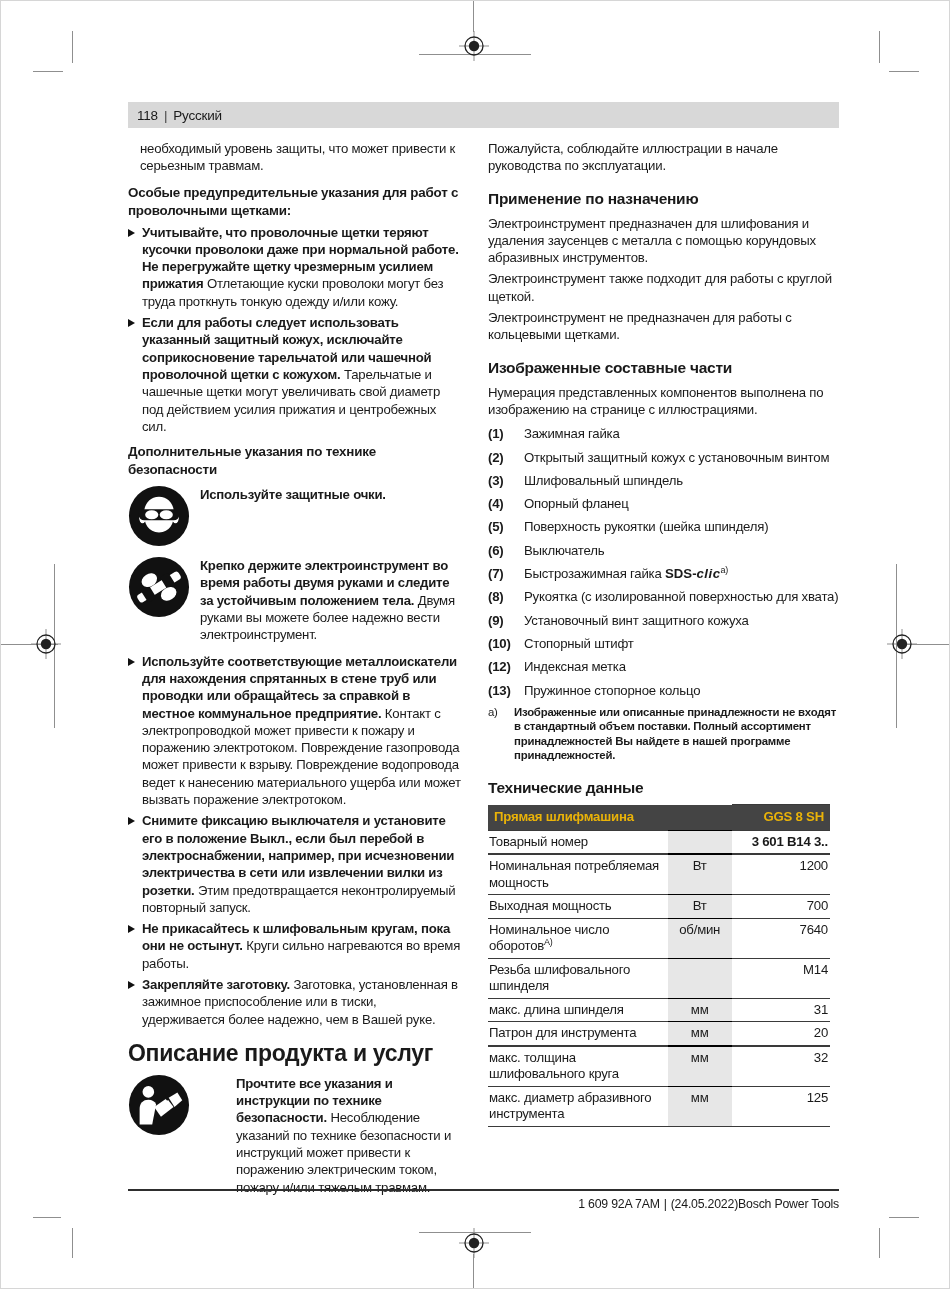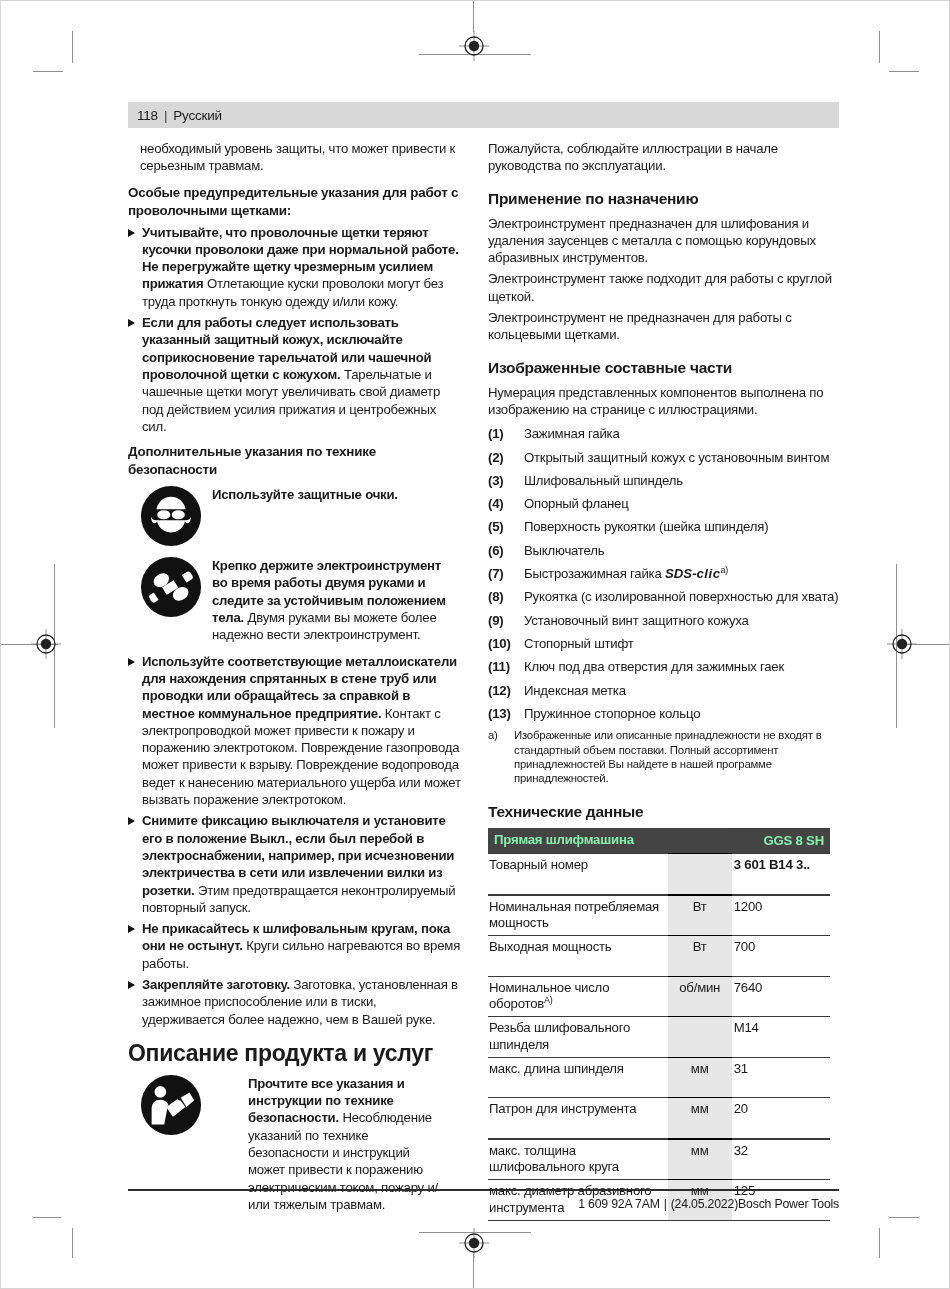--- a/index.html
+++ b/index.html
@@ -24,42 +24,42 @@
   .runin{font-size:13.4px;font-weight:bold;margin:9px 0 4px;line-height:18px;}
   h1{font-size:23px;margin:13px 0 9px;letter-spacing:-0.3px;line-height:24px;}
   h2{font-size:15.5px;margin:14px 0 7px;letter-spacing:-0.25px;line-height:19px;}
   
   .bullet{display:flex;margin:0 0 4px;}
   .bullet .marker{flex:0 0 14px;}
   .bullet .marker::before{content:"";display:block;margin-top:5px;width:0;height:0;
       border-left:7px solid #111;border-top:4.5px solid transparent;border-bottom:4.5px solid transparent;}
   .bullet .btext{flex:1;}
   
-  .notice{display:flex;margin:6px 12px 9px;}
+  .notice{display:flex;margin:6px 0 9px;}
   .notice .picto{flex:0 0 62px;margin-right:10px;}
   .notice .ntext{flex:1;padding-top:1px;}
   
   .item{display:flex;margin:0 0 6px;}
   .item .num{flex:0 0 36px;font-weight:bold;}
   .item .itext{flex:1;}
   sup{font-size:9px;vertical-align:super;line-height:0;}
-  .sds b{letter-spacing:0;font-style:italic;}
+  .sds b{letter-spacing:0;}
   .sds i{font-weight:bold;letter-spacing:0.5px;}
   .footnote{display:flex;font-size:11.4px;line-height:14.4px;margin-top:3px;}
   .footnote .fl{flex:0 0 26px;}
-  .footnote .ftext{flex:1;font-weight:normal;}
+  .footnote .ftext{flex:1;font-weight:bold;}
   
   table.tech{width:342px;border-collapse:collapse;margin-top:6px;font-size:13.2px;
              line-height:16.5px;letter-spacing:-0.22px;}
   table.tech th,table.tech td{vertical-align:top;}
-  tr.thead td{background:#444;color:#86efac;font-weight:bold;padding:4px 6px;}
+  tr.thead td{background:#444;color:#eab308;font-weight:bold;padding:4px 6px;}
   tr.thead td.tval{text-align:right;}
   td.tlabel{width:183px;padding:3px 6px 3px 1px;border-top:1px solid #3a3a3a;}
   td.tunit{width:65px;background:#e7e7e7;text-align:center;padding:3px 2px;border-top:1px solid #000000;}
-  td.tval{width:94px;padding:3px 2px 20px 2px;border-top:1px solid #3a3a3a;}
+  td.tval{width:94px;text-align:right;padding:3px 2px 3px 2px;border-top:1px solid #3a3a3a;}
   tr.thick td{border-top-width:2px;}
   tr.bold-val td.tval{font-weight:bold;}
   table.tech{border-bottom:1px solid #3a3a3a;}
   
   .footrule{position:absolute;left:127px;top:1188px;width:711px;height:2px;background:#2e2e2e;}
   .pagefoot{position:absolute;left:127px;top:1196px;width:711px;display:flex;
             justify-content:flex-end;font-size:12.3px;letter-spacing:-0.2px;}
   .pagefoot .sep{margin:0 4px;}
 </style>
 </head>
@@ -271,24 +271,20 @@
       </div>
       <div class="item">
         <span class="num">(9)</span>
         <span class="itext">Установочный винт защитного кожуха</span>
       </div>
       <div class="item">
         <span class="num">(10)</span>
         <span class="itext">Стопорный штифт</span>
       </div>
       <div class="item">
-        <span class="num">(11)</span>
-        <span class="itext">Ключ под два отверстия для зажимных гаек</span>
-      </div>
-      <div class="item">
         <span class="num">(12)</span>
         <span class="itext">Индексная метка</span>
       </div>
       <div class="item">
         <span class="num">(13)</span>
         <span class="itext">Пружинное стопорное кольцо</span>
       </div>
     </div>
 
     <div class="footnote">

